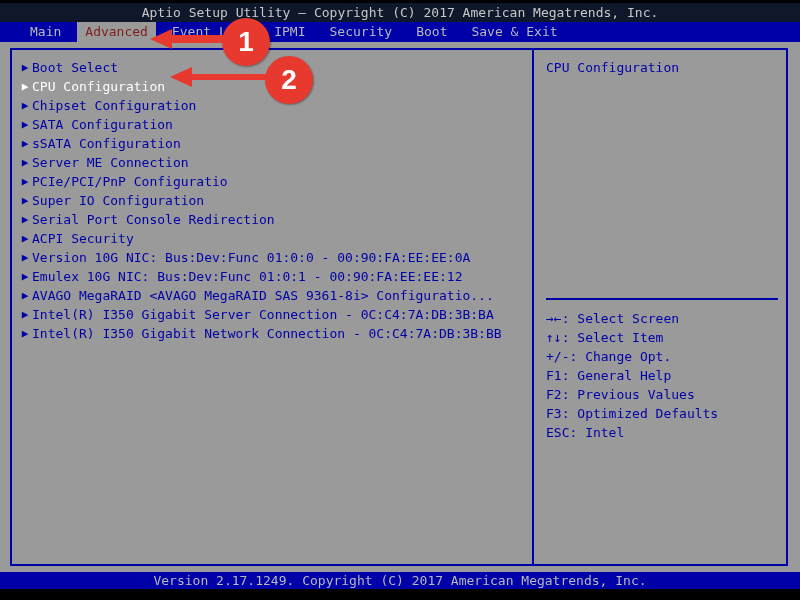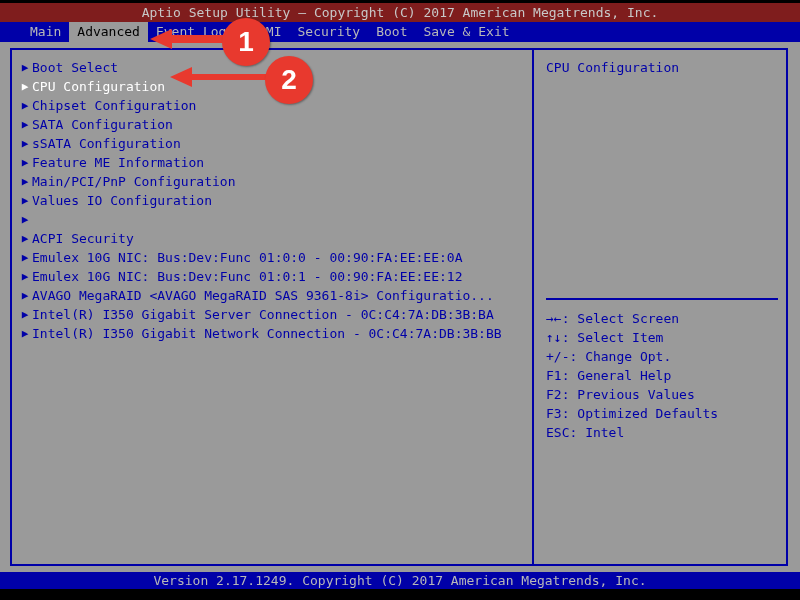--- a/index.html
+++ b/index.html
@@ -24,49 +24,49 @@
     background: #000000;
   }
   .letterbox-bottom {
     position: absolute; left: 0; top: 589px; width: 800px; height: 11px;
     background: #000000;
   }
 
   
   .titlebar {
     position: absolute; left: 0; top: 3px; width: 800px; height: 19px;
-    background: #7f1d1d;
+    background: #0f172a;
     color: #c8c8c8;
     text-align: center;
     line-height: 19px;
     white-space: nowrap;
   }
 
   
   .menubar {
     position: absolute; left: 0; top: 22px; width: 800px; height: 20px;
     background: #0000a8;
     color: #b8b8b8;
     line-height: 20px;
     white-space: nowrap;
   }
   .menubar .tabs {
     position: absolute; left: 22px; top: 0;
     display: flex;
-    gap: 0;
+    gap: 8px;
   }
   .tab {
     padding: 0 8px;
     height: 20px;
     line-height: 20px;
     color: #b8b8b8;
   }
   .tab.active {
     background: #9a9a9a;
-    color: #000000;
+    color: #7f1d1d;
   }
 
   
   .frame {
     position: absolute;
     left: 10px; top: 48px;
     width: 778px; height: 518px;
     background: #9a9a9a;
     border-left: 2px solid #0000a8;
     border-right: 2px solid #0000a8;
@@ -213,40 +213,41 @@
         <div class="item">
           <span class="arrow">▶</span>
           <span class="label">SATA Configuration</span>
         </div>
         <div class="item">
           <span class="arrow">▶</span>
           <span class="label">sSATA Configuration</span>
         </div>
         <div class="item">
           <span class="arrow">▶</span>
-          <span class="label">Feature ME Information</span>
-        </div>
-        <div class="item">
-          <span class="arrow">▶</span>
-          <span class="label">Main/PCI/PnP Configuration</span>
-        </div>
-        <div class="item">
-          <span class="arrow">▶</span>
-          <span class="label">Values IO Configuration</span>
-        </div>
-        <div class="item">
-          <span class="arrow">▶</span>
+          <span class="label">Server ME Connection</span>
+        </div>
+        <div class="item">
+          <span class="arrow">▶</span>
+          <span class="label">PCIe/PCI/PnP Configuratio</span>
+        </div>
+        <div class="item">
+          <span class="arrow">▶</span>
+          <span class="label">Super IO Configuration</span>
+        </div>
+        <div class="item">
+          <span class="arrow">▶</span>
+          <span class="label">Serial Port Console Redirection</span>
         </div>
         <div class="item">
           <span class="arrow">▶</span>
           <span class="label">ACPI Security</span>
         </div>
         <div class="item">
           <span class="arrow">▶</span>
-          <span class="label">Emulex 10G NIC: Bus:Dev:Func 01:0:0 - 00:90:FA:EE:EE:0A</span>
+          <span class="label">Version 10G NIC: Bus:Dev:Func 01:0:0 - 00:90:FA:EE:EE:0A</span>
         </div>
         <div class="item">
           <span class="arrow">▶</span>
           <span class="label">Emulex 10G NIC: Bus:Dev:Func 01:0:1 - 00:90:FA:EE:EE:12</span>
         </div>
         <div class="item">
           <span class="arrow">▶</span>
           <span class="label">AVAGO MegaRAID &lt;AVAGO MegaRAID SAS 9361-8i&gt; Configuratio...</span>
         </div>
         <div class="item">

